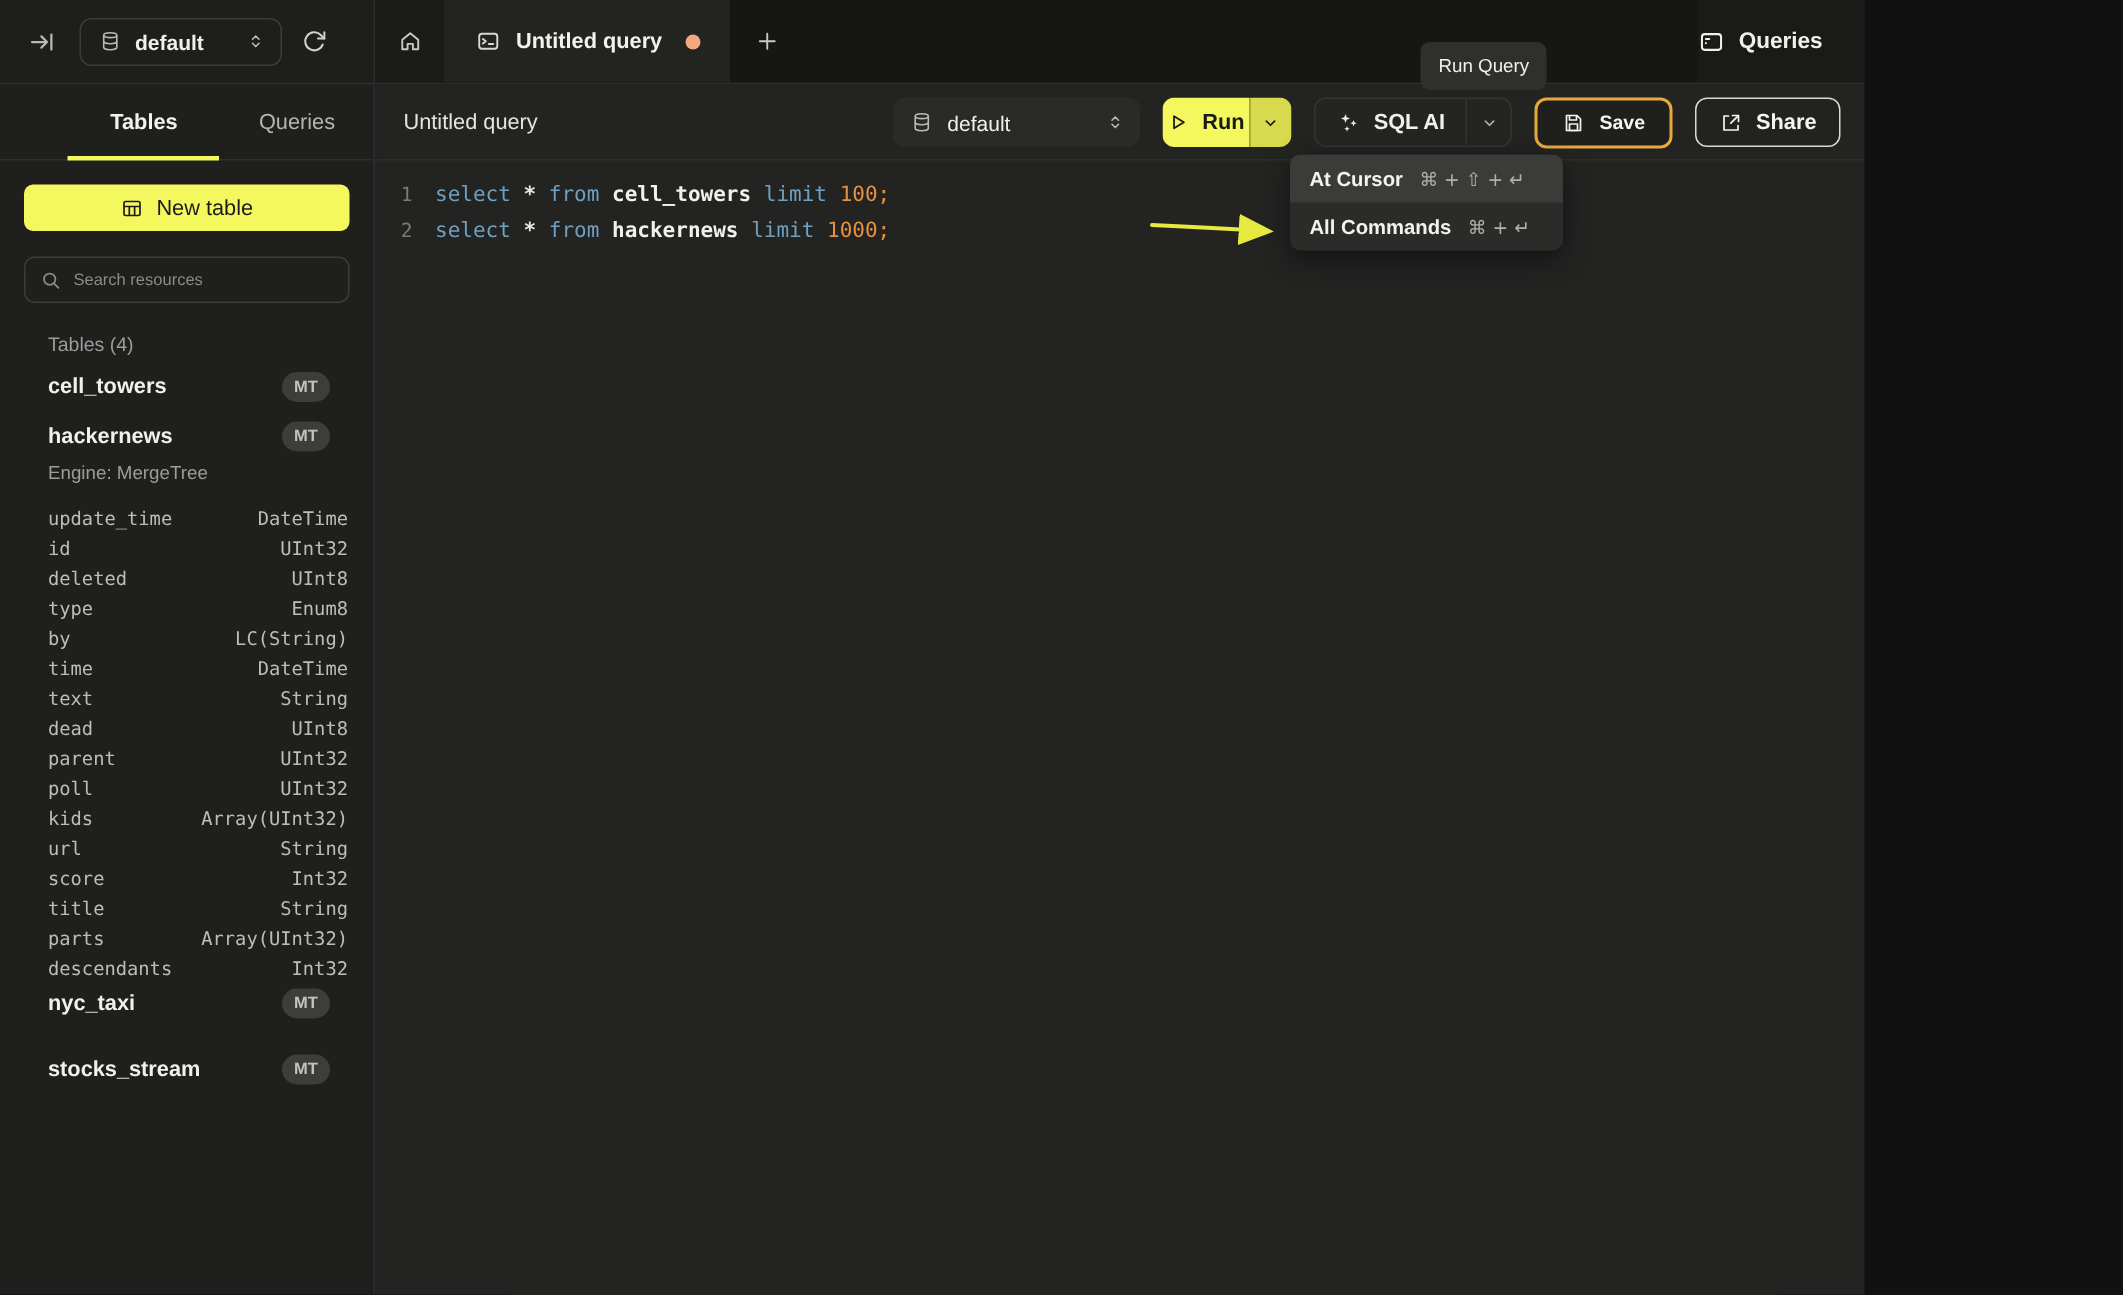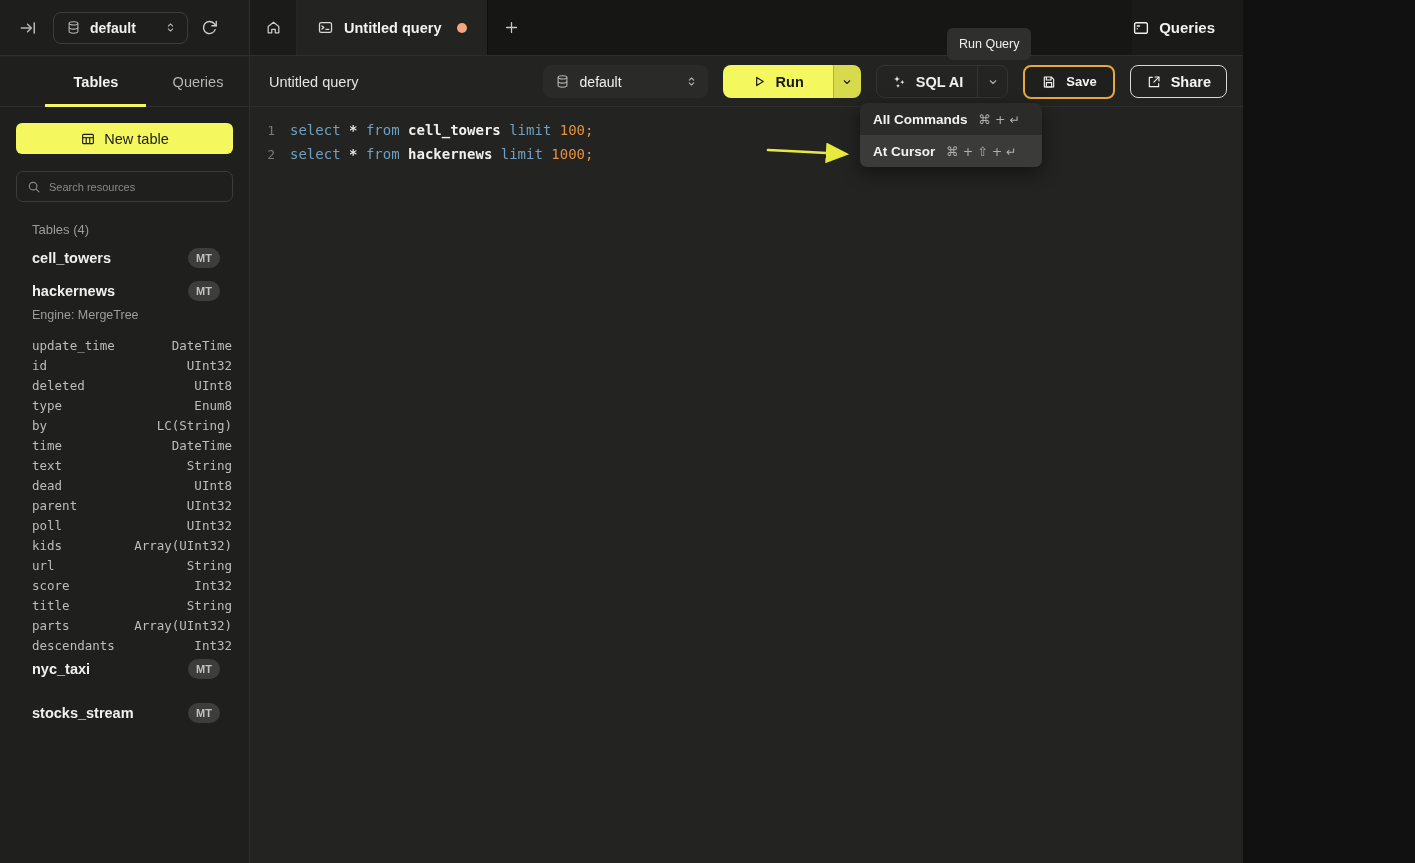--- a/index.html
+++ b/index.html
@@ -79,21 +79,21 @@
   .main{position:absolute;top:57px;left:251px;right:0;bottom:0;background:var(--main);}
   .toolbar{height:50px;border-bottom:1px solid var(--border);display:flex;align-items:center;
     padding:0 16px 0 18px;}
   .toolbar .title{font-size:14.5px;color:#e4e4e2;}
   .toolbar .grow{flex:1;}
   .tb-group{display:flex;align-items:center;gap:15px;}
   .tb-select{display:flex;align-items:center;gap:10px;width:165px;height:33px;border-radius:8px;
     background:#2a2a28;padding:0 10px 0 12px;color:var(--txt);cursor:pointer;}
   .tb-select .val{font-size:14px;flex:1;}
   .split-btn{display:flex;height:33px;border-radius:8px;overflow:hidden;cursor:pointer;}
-  .run-main{display:flex;align-items:center;gap:9px;padding:0 29px;background:var(--accent);
+  .run-main{display:flex;align-items:center;gap:9px;padding:0 3px;background:var(--accent);
     color:#1a1a18;font-size:14.5px;font-weight:600;}
   .run-caret{width:28px;display:flex;align-items:center;justify-content:center;background:var(--accent-dark);
     border-left:1px solid rgba(0,0,0,.18);color:#1a1a18;}
   .sqlai{border:1px solid #343432;background:#242422;color:#f0f0ee;justify-content:flex-end;}
   .sqlai-main{display:flex;align-items:center;gap:9px;padding:0 14px;font-size:14.5px;font-weight:600;}
   .sqlai-caret{width:30px;display:flex;align-items:center;justify-content:center;
     border-left:1px solid #343432;color:#b0b0ae;}
   .save-btn{display:flex;align-items:center;gap:9px;height:34px;padding:0 16px;border-radius:8px;
     border:2px solid var(--save-border);background:#1f1f1d;color:#f5f5f3;font-size:13px;font-weight:600;cursor:pointer;}
   .share-btn{display:flex;align-items:center;gap:9px;height:33px;padding:0 15px;border-radius:8px;
@@ -409,27 +409,27 @@
         <div class="code-line">
           <span class="ln">2</span>
           <span class="code"><span class="tk-kw">select </span><span class="tk-op">* </span><span class="tk-kw">from </span><span class="tk-id">hackernews </span><span class="tk-kw">limit </span><span class="tk-num">1000</span><span class="tk-num">;</span></span>
         </div>
       </div>
   </div>
 
   <div class="tooltip">Run Query</div>
 
   <div class="run-menu" id="run-menu">
+      <div class="menu-item highlighted">
+        <span class="menu-label">At Cursor</span>
+        <span class="menu-shortcut">⌘ + ⇧ + ↵</span>
+      </div>
       <div class="menu-item">
         <span class="menu-label">All Commands</span>
         <span class="menu-shortcut">⌘ + ↵</span>
-      </div>
-      <div class="menu-item highlighted">
-        <span class="menu-label">At Cursor</span>
-        <span class="menu-shortcut">⌘ + ⇧ + ↵</span>
       </div>
     </div>
 
   <svg class="annotation-arrow" width="100" height="30" viewBox="0 0 100 30">
     <defs>
       <marker id="arrowhead" markerWidth="9" markerHeight="8" refX="7" refY="4" orient="auto">
         <path d="M0 0 L9 4 L0 8 Z" fill="#e6e93e"></path>
       </marker>
     </defs>
     <path d="M8 12 Q 50 14 84 16" fill="none" stroke="#e6e93e" stroke-width="2.6" stroke-linecap="round" marker-end="url(#arrowhead)"></path>

